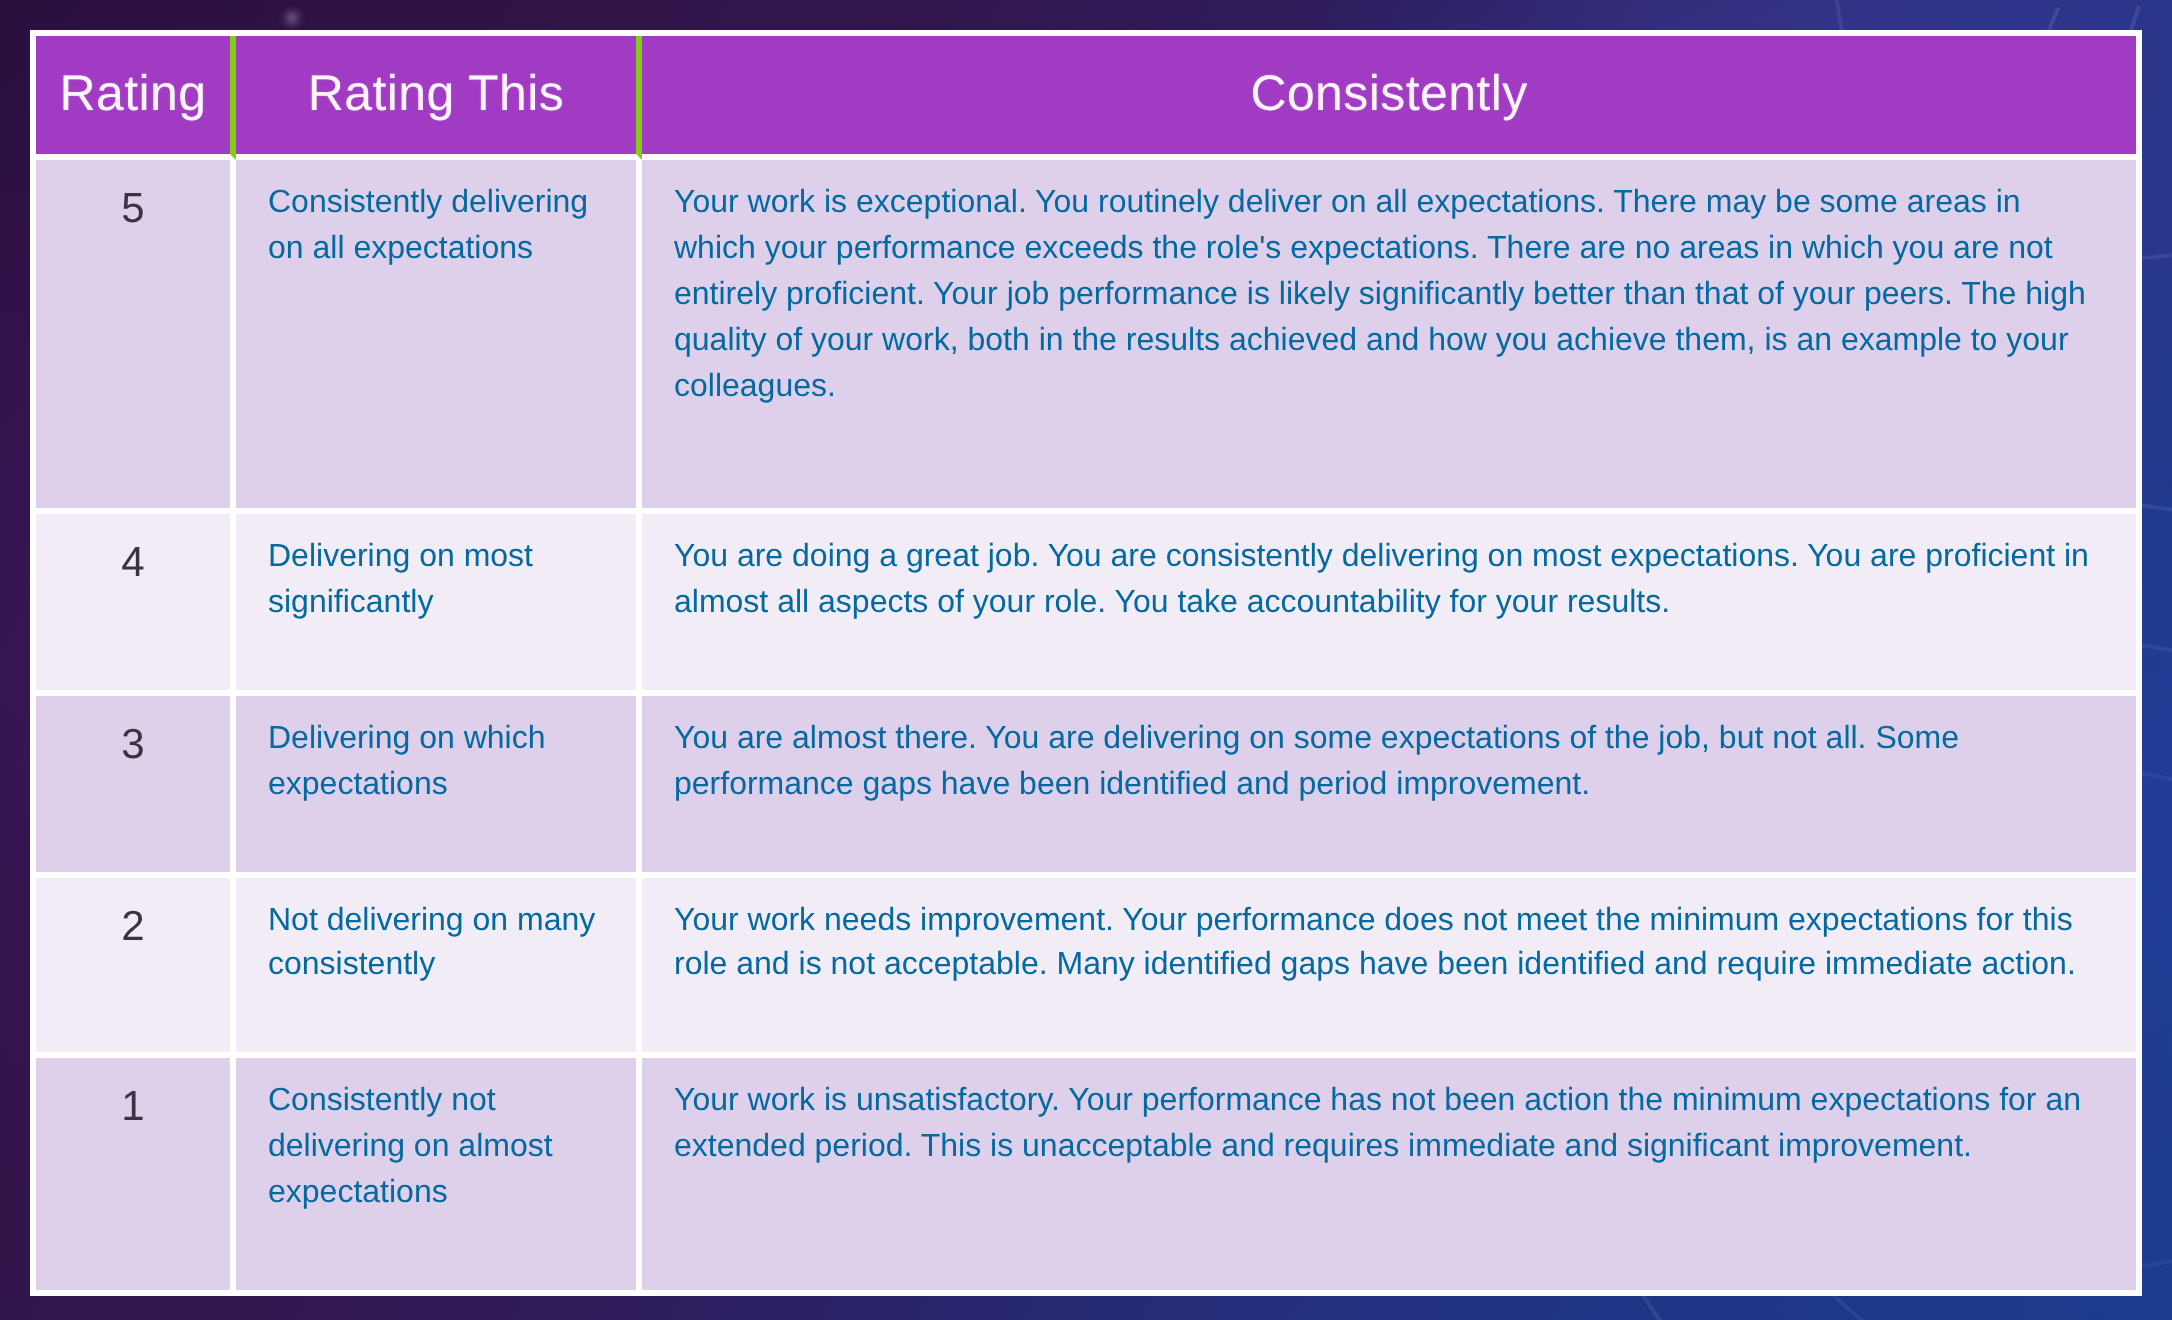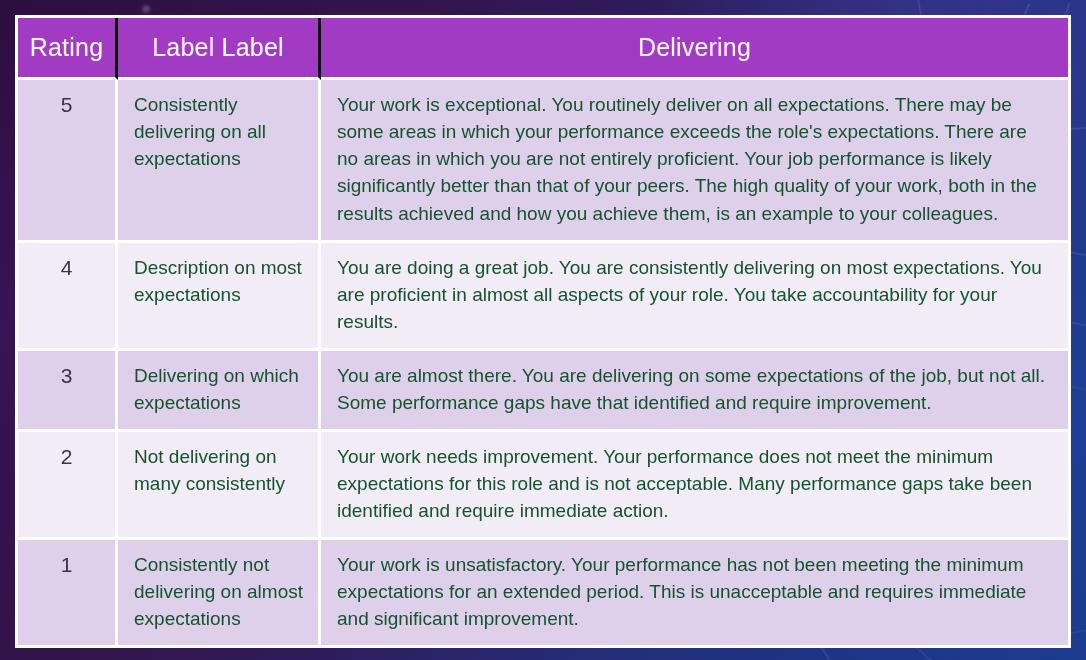--- a/index.html
+++ b/index.html
@@ -87,32 +87,32 @@
 
   .rating-table th {
     background: #a23bc4;
     color: #fdf6ff;
     font-weight: normal;
     font-size: 25px;
     letter-spacing: 0.2px;
     text-align: center;
     height: 62px;
     vertical-align: middle;
-    border-right: 3px solid #000000;
+    border-right: 3px solid #84cc16;
     border-bottom: 3px solid #ffffff;
     text-shadow: 0 0 1px rgba(255,255,255,0.25);
   }
   .rating-table th:last-child { border-right: none; }
 
   .rating-table td {
     vertical-align: top;
     border-right: 3px solid #ffffff;
     border-bottom: 3px solid #ffffff;
-    color: #14532d;
-    font-size: 19px;
+    color: #0369a1;
+    font-size: 16px;
     line-height: 1.43;
     padding: 11px 14px 12px 14px;
   }
   .rating-table td:last-child { border-right: none; }
   .rating-table tr:last-child td { border-bottom: none; }
 
   tr.row-odd  td { background: #ded0ea; }
   tr.row-even td { background: #f2ecf6; }
 
   td.cell-rating {
@@ -147,45 +147,45 @@
 <div id="rating-table-wrap">
   <table class="rating-table">
     <colgroup>
       <col class="col-rating">
       <col class="col-label">
       <col class="col-desc">
     </colgroup>
     <thead>
       <tr>
         <th>Rating</th>
-        <th>Label Label</th>
-        <th>Delivering</th>
+        <th>Rating This</th>
+        <th>Consistently</th>
       </tr>
     </thead>
     <tbody>
       <tr class="row-odd">
         <td class="cell-rating">5</td>
         <td class="cell-label">Consistently delivering on all expectations</td>
         <td class="cell-desc">Your work is exceptional. You routinely deliver on all expectations. There may be some areas in which your performance exceeds the role's expectations. There are no areas in which you are not entirely proficient. Your job performance is likely significantly better than that of your peers. The high quality of your work, both in the results achieved and how you achieve them, is an example to your colleagues.</td>
       </tr>
       <tr class="row-even">
         <td class="cell-rating">4</td>
-        <td class="cell-label">Description on most expectations</td>
+        <td class="cell-label">Delivering on most significantly</td>
         <td class="cell-desc">You are doing a great job.  You are consistently delivering on most expectations.  You are proficient in almost all aspects of your role.  You take accountability for your results.</td>
       </tr>
       <tr class="row-odd">
         <td class="cell-rating">3</td>
         <td class="cell-label">Delivering on which expectations</td>
-        <td class="cell-desc">You are almost there. You are delivering on some expectations of the job, but not all. Some performance gaps have that identified and require improvement.</td>
+        <td class="cell-desc">You are almost there. You are delivering on some expectations of the job, but not all. Some performance gaps have been identified and period improvement.</td>
       </tr>
       <tr class="row-even">
         <td class="cell-rating">2</td>
         <td class="cell-label">Not delivering on many consistently</td>
-        <td class="cell-desc">Your work needs improvement.  Your performance does not meet the minimum expectations for this role and is not acceptable. Many performance gaps take been identified and require immediate action.</td>
+        <td class="cell-desc">Your work needs improvement.  Your performance does not meet the minimum expectations for this role and is not acceptable. Many identified gaps have been identified and require immediate action.</td>
       </tr>
       <tr class="row-odd">
         <td class="cell-rating">1</td>
         <td class="cell-label">Consistently not delivering on almost expectations</td>
-        <td class="cell-desc">Your work is unsatisfactory.  Your performance has not been meeting the minimum expectations for an extended period.  This is unacceptable and requires immediate and significant improvement.</td>
+        <td class="cell-desc">Your work is unsatisfactory.  Your performance has not been action the minimum expectations for an extended period.  This is unacceptable and requires immediate and significant improvement.</td>
       </tr>
     </tbody>
   </table>
 </div>
 
 </body></html>

